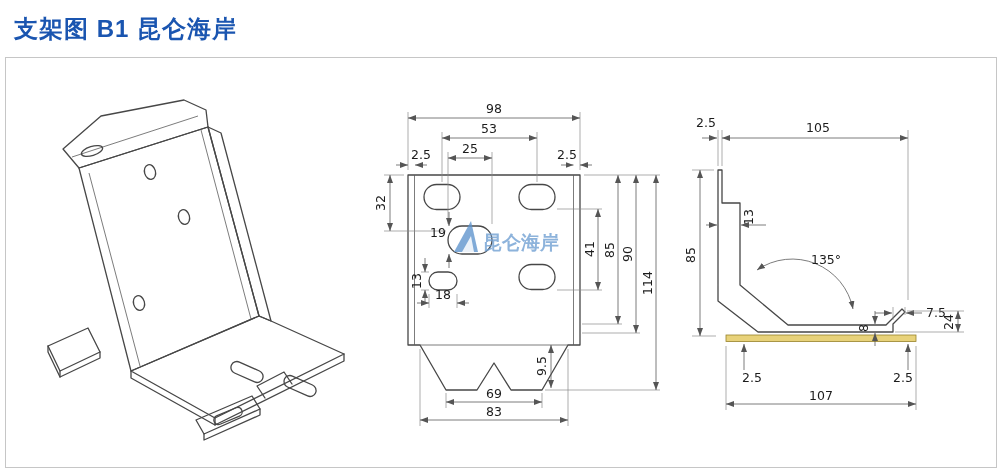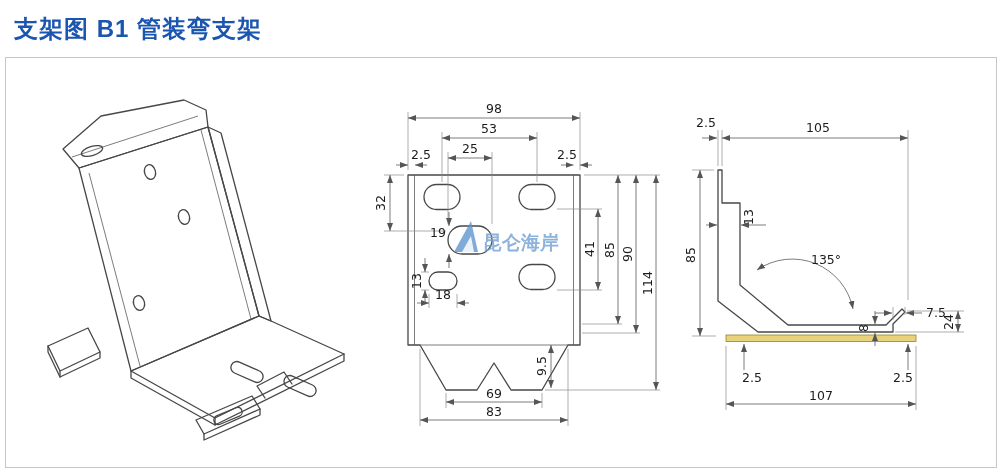--- a/index.html
+++ b/index.html
@@ -12,21 +12,21 @@
   svg{position:absolute;left:0;top:0;}
   .out{stroke:#474747;stroke-width:1.3;fill:none;stroke-linejoin:round;stroke-linecap:round;}
   .thin{stroke:#5a5a5a;stroke-width:.8;fill:none;}
   .dim{stroke:#5a5a5a;stroke-width:.8;fill:none;}
   .ext{stroke:#8b8b8b;stroke-width:.7;fill:none;}
   text.d{font-size:12.5px;fill:#1c1c1c;font-family:"DejaVu Sans","Liberation Sans",sans-serif;}
 </style>
 </head>
 <body>
 
-<div class="page-title">支架图 B1 管装弯支架</div>
+<div class="page-title">支架图 B1 昆仑海岸</div>
 <div class="drawing-frame"></div>
 
 <svg width="1002" height="473" viewBox="0 0 1002 473">
   <defs>
     <marker id="ae" markerUnits="userSpaceOnUse" markerWidth="9" markerHeight="8" refX="8" refY="4" orient="auto">
       <path d="M0,1 L8,4 L0,7 Z" fill="#555"></path>
     </marker>
     <marker id="as" markerUnits="userSpaceOnUse" markerWidth="9" markerHeight="8" refX="1" refY="4" orient="auto">
       <path d="M9,1 L1,4 L9,7 Z" fill="#555"></path>
     </marker>

